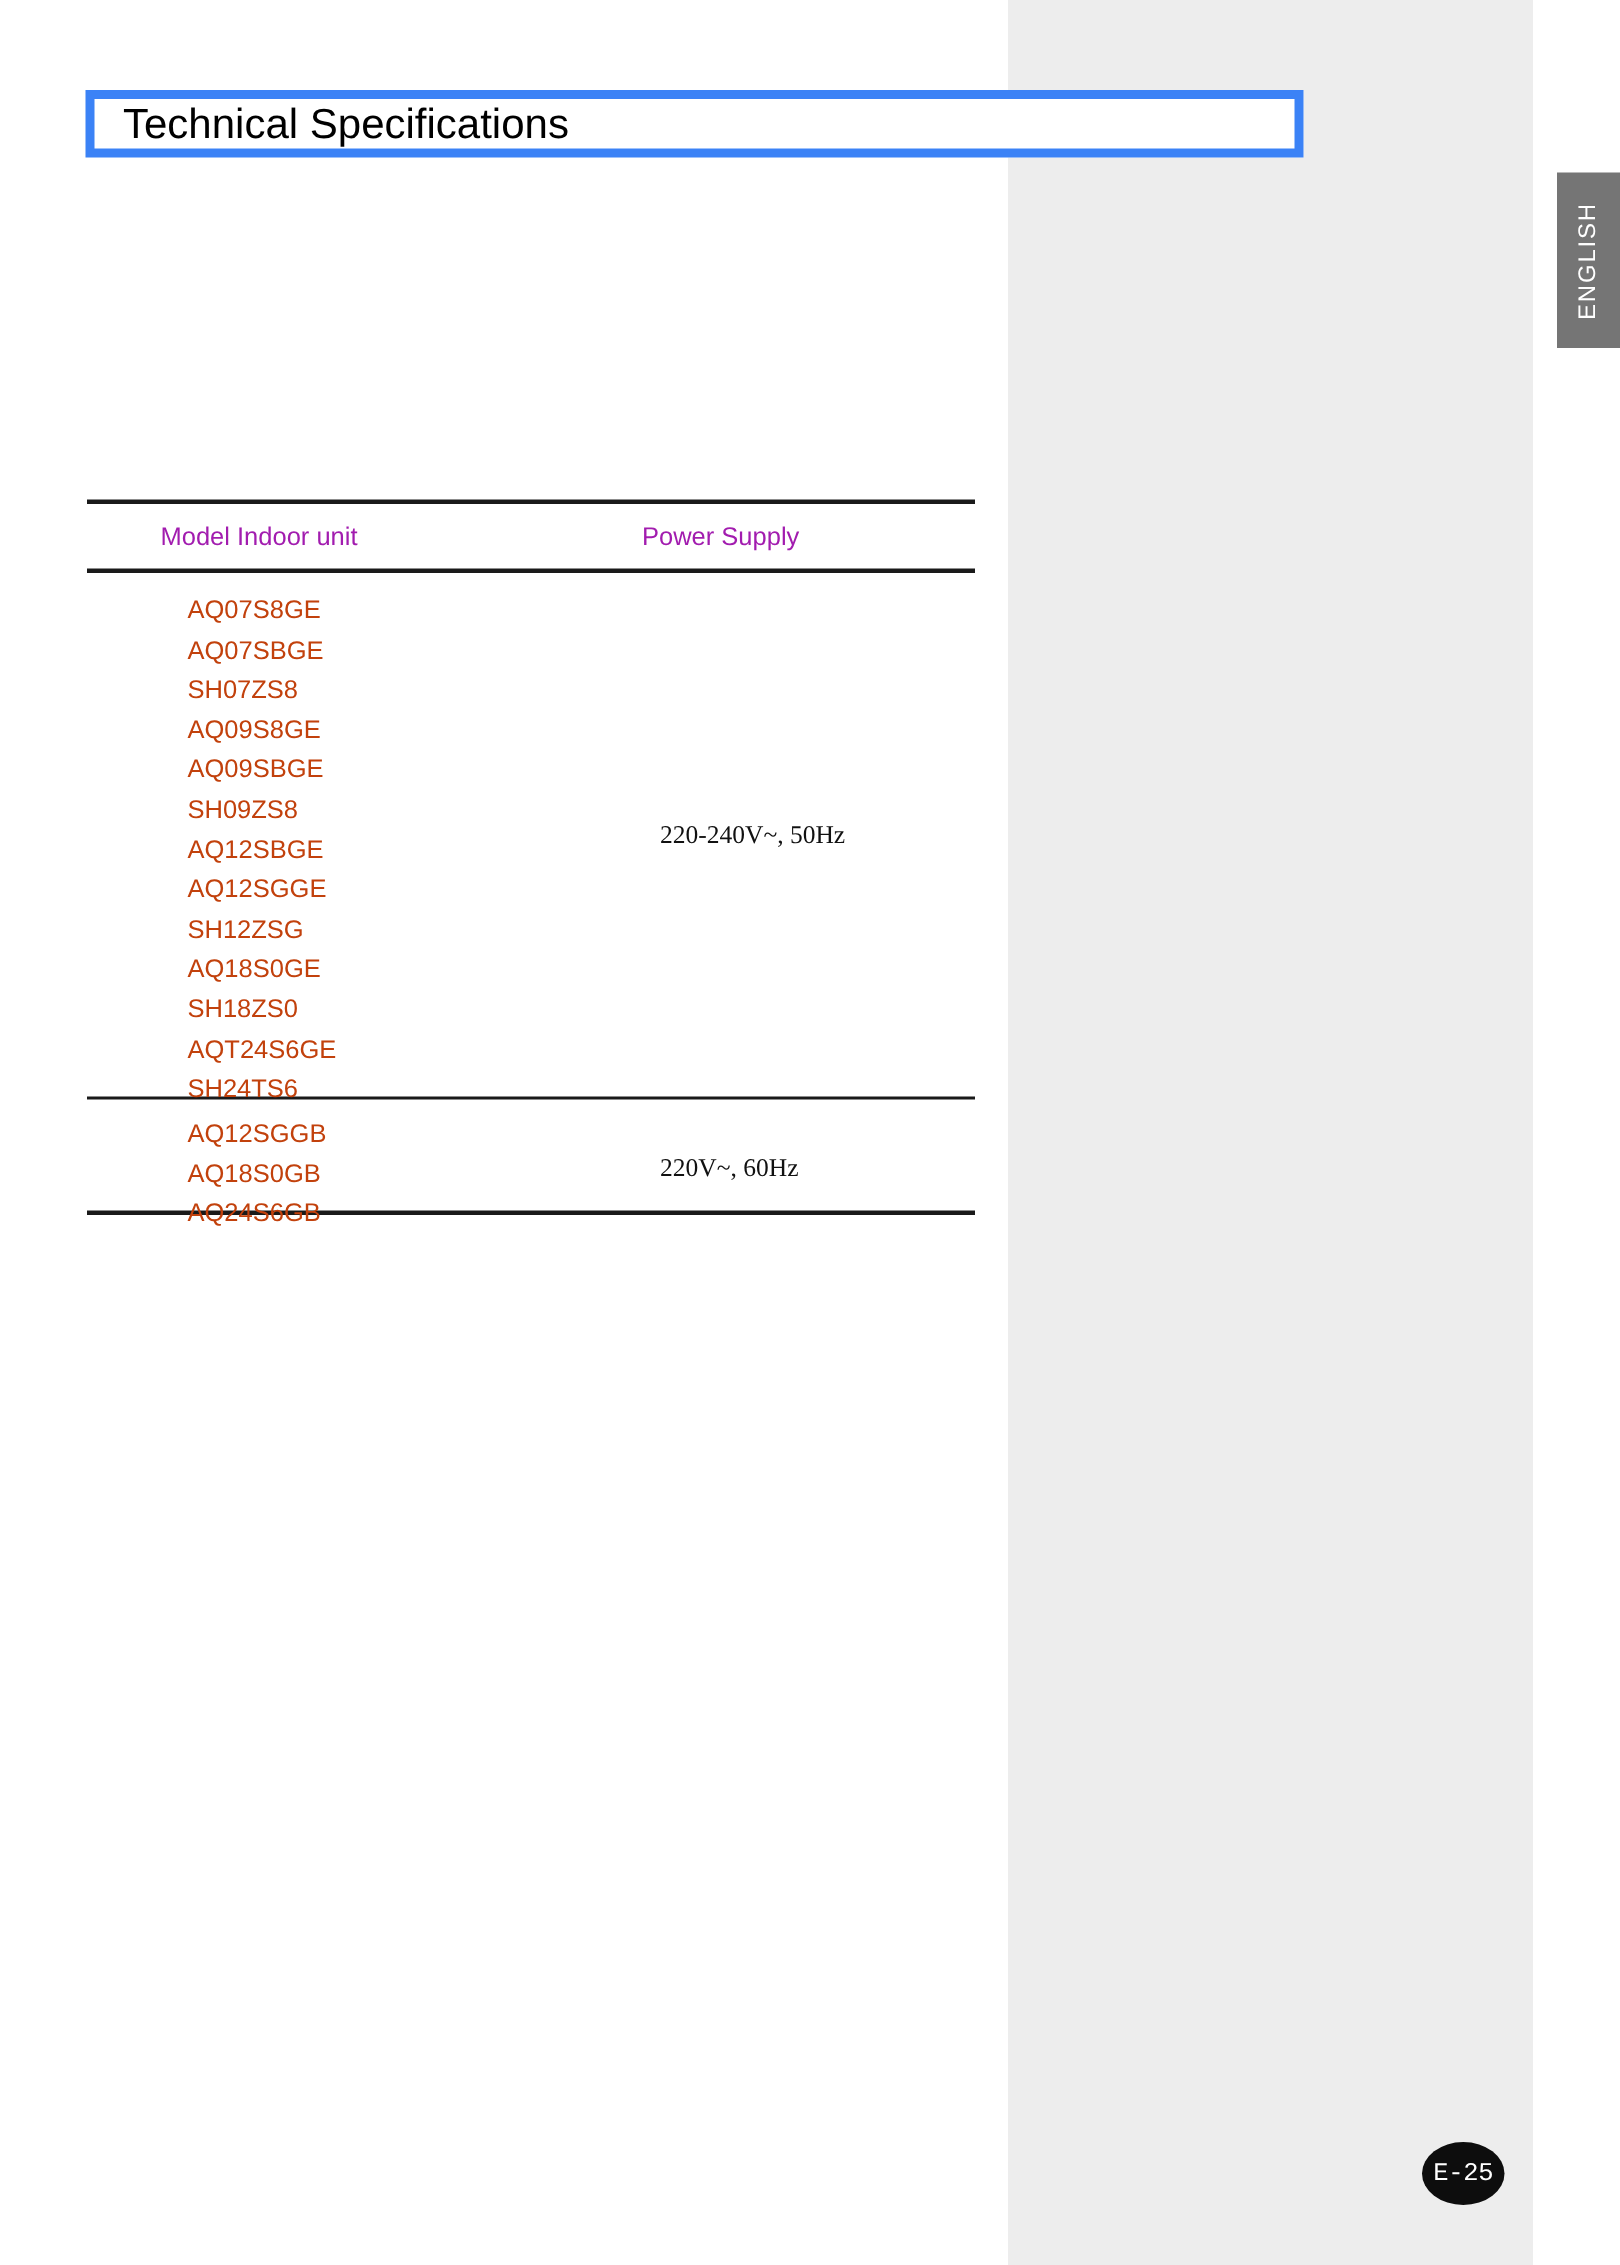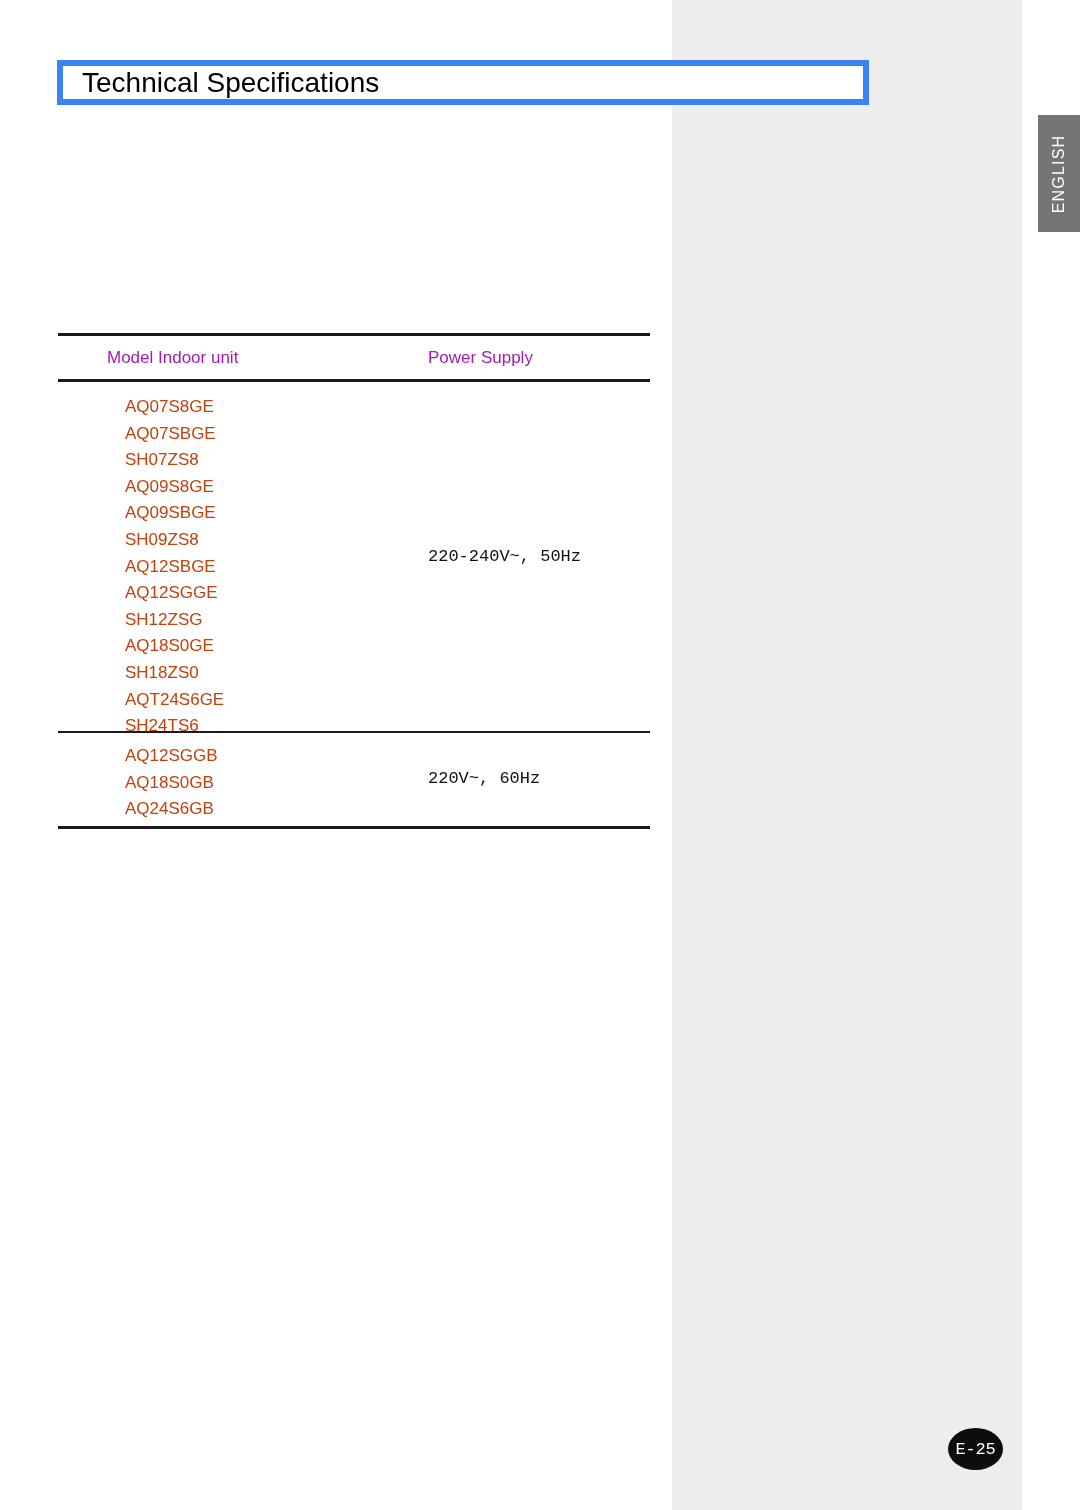--- a/index.html
+++ b/index.html
@@ -88,21 +88,21 @@
   .rule-thin  { height: 2px; }
 
   .thead {
     position: relative;
     height: 43px;
   }
   .tbody-group {
     position: relative;
   }
   .group-1 { height: 349px; }
-  .group-2 { height: 93px; }
+  .group-2 { height: 74px; }
   .cell-head {
     position: absolute;
     font-size: 17px;
     color: #a21caf;
     white-space: nowrap;
     font-family: "Liberation Sans", sans-serif;
   }
   .head-model  { left: 49px; top: 12px; }
   .head-power  { left: 370px; top: 12px; }
 
@@ -116,25 +116,25 @@
     color: #c2410c;
     line-height: 26.6px;
     white-space: nowrap;
     font-family: "Liberation Sans", sans-serif;
   }
   .group-1 .model-list { top: 12px; }
   .group-2 .model-list { top: 10px; }
 
   .power-value {
     position: absolute;
-    left: 370px;
+    left: 382px;
     font-size: 17px;
     color: #111111;
     white-space: nowrap;
-    font-family: Liberation Mono, monospace;
+    font-family: Liberation Serif, serif;
   }
   .group-1 .power-value { top: 165px; }
   .group-2 .power-value { top: 36px; }
 
   
   .page-badge {
     position: absolute;
     left: 948px;
     top: 1428px;
     width: 55px;

